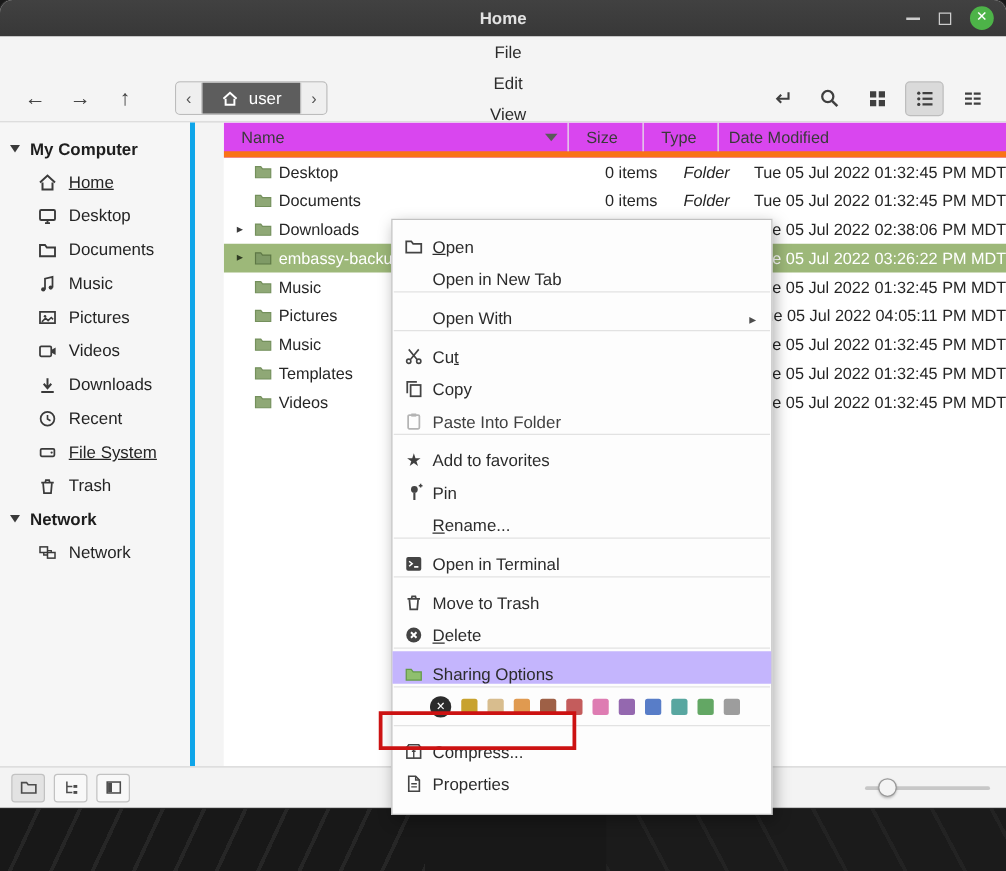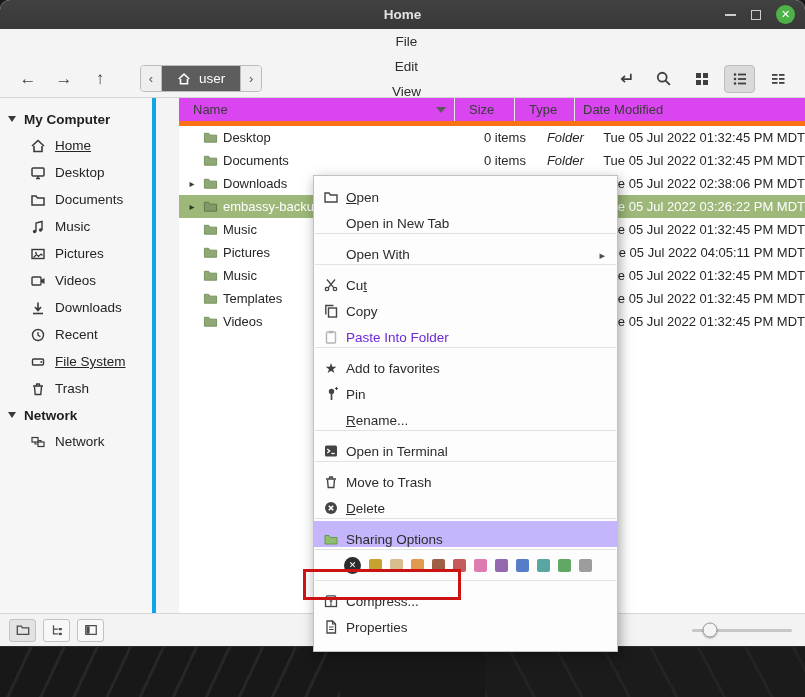--- a/index.html
+++ b/index.html
@@ -99,21 +99,21 @@
                border:1px solid #999; box-shadow:0 1px 2px rgba(0,0,0,.25); }
 
   
   .context-menu { position:absolute; left:313px; top:175px; width:305px;
                   background:#fdfdfd; border:1px solid #c1c1c1; padding:3px 0 16px;
                   box-shadow:2px 4px 12px rgba(0,0,0,.35); z-index:10; }
   .mi { display:flex; align-items:flex-end; height:26px; padding:0 12px 0 8px;
         gap:6px; font-size:13.5px; color:#2c2c2c; }
   .micon { width:18px; height:16px; display:flex; align-items:center;
            justify-content:center; flex:0 0 18px; }
-  .mi.disabled { color:#6d28d9; }
+  .mi.disabled { color:#404040; }
   .mi.hover { background:#c4b5fd; }
   .sub-arrow { margin-left:auto; color:#4d4d4d; font-size:11px; }
   .msep { height:1px; background:#e2e2e2; margin:2px 1px; }
   .mi-colors { display:flex; align-items:center; gap:8px; height:26px; padding-left:30px; }
   .clear-color { width:17px; height:17px; border-radius:50%; background:#2c2c2c;
                  color:#fff; font-size:9px; font-weight:bold; display:flex;
                  align-items:center; justify-content:center; }
   .swatch { width:13px; height:13px; border-radius:2px; }
   .star-glyph { color:#3f3f3f; font-size:14px; line-height:1; }
 

